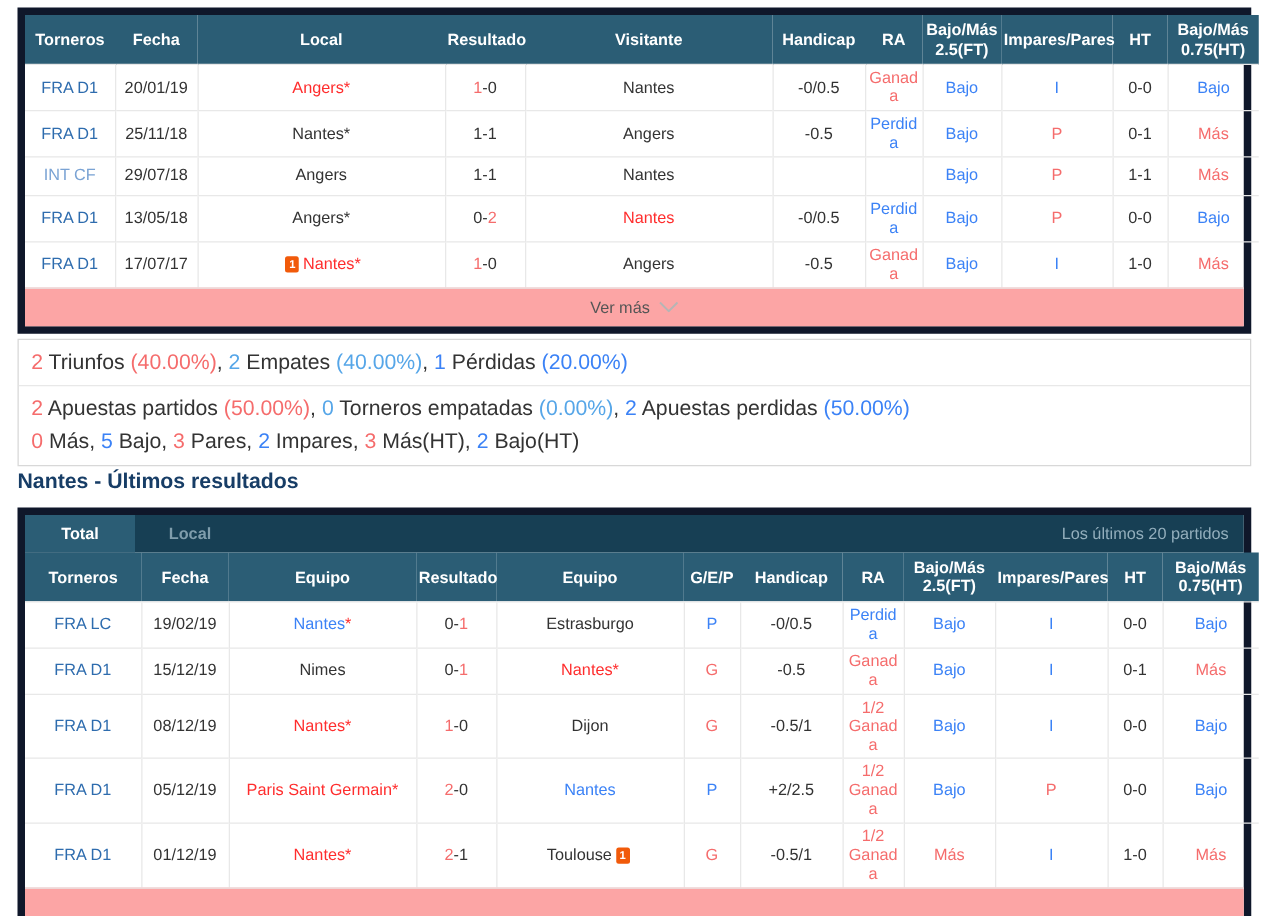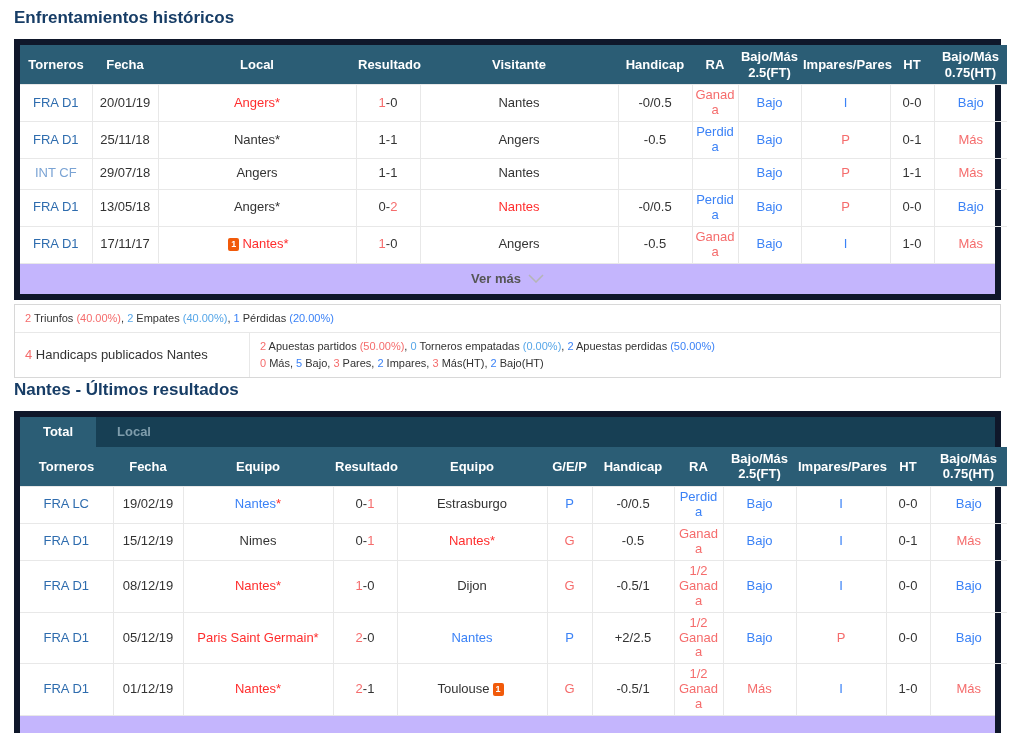--- a/index.html
+++ b/index.html
@@ -30,44 +30,43 @@
   .c-green    { color: #3b82f6; }
   .c-blue     { color: #2e6cae; }
   .c-paleblue { color: #7aa3d4; }
   .c-lightblue{ color: #56a6e8; }
 
   .red-card { display: inline-block; background: #f15a0a; color: #fff; font-size: 9px;
               font-weight: bold; width: 11px; height: 13px; line-height: 13px;
               border-radius: 2px; text-align: center; vertical-align: 1px; margin: 0 3px; }
 
   .ver-mas { display: flex; align-items: center; justify-content: center; gap: 7px;
-             height: 31px; background: #c4b5fd; border-top: 1px solid #e8e8e8;
-             color: #555; font-size: 13px; cursor: pointer; font-weight: bold; }
+             height: 31px; background: #fca5a5; border-top: 1px solid #e8e8e8;
+             color: #555; font-size: 13px; cursor: pointer; }
 
   .sum-wrap { border: 1px solid #d8d8d8; margin-top: 4px; }
   .sum-row { display: flex; align-items: center; }
   .sum-row + .sum-row { border-top: 1px solid #e8e8e8; }
   .sum-label { width: 235px; flex: none; align-self: stretch; display: flex; align-items: center;
                border-right: 1px solid #e8e8e8; padding: 6px 10px; font-size: 13px; color: #333; }
   .sum-label span { margin-right: 0; }
-  .sum-content { flex: 1; padding: 5px 10px; font-size: 11px; color: #333; line-height: 1.55; }
+  .sum-content { flex: 1; padding: 5px 10px; font-size: 17px; color: #333; line-height: 1.55; }
 
   .tab-bar { display: flex; align-items: stretch; background: #173f54; height: 30px; }
-  .tab { width: 76px; text-align: center; line-height: 30px; font-size: 13px; font-weight: bold; cursor: pointer; }
+  .tab { width: 88px; text-align: center; line-height: 30px; font-size: 13px; font-weight: bold; cursor: pointer; }
   .tab.active { background: #2b5d75; color: #fff; }
   .tab.inactive { color: #7f9dac; }
   .tab-note { margin-left: auto; padding-right: 12px; line-height: 30px;
               color: #93aebc; font-size: 13px; }
 </style>
 </head>
 <body>
 
 <div class="page" data-name="page">
 
-  <div class="section-title" data-name="section-title-historical">Enfrentamientos históricos</div>
 
   <div class="tbl-wrap" data-name="historical-table-wrap">
     <table id="t1" data-name="historical-table">
       <colgroup>
         <col style="width:72px">
           <col style="width:66px">
           <col style="width:198px">
           <col style="width:64px">
         <col style="width:198px">
           <col style="width:74px">
@@ -140,21 +139,21 @@
             <td data-name="cell"><span class="c-red">Nantes</span></td>
             <td data-name="cell"><span>-0/0.5</span></td>
             <td data-name="cell"><span class="c-green">Perdida</span></td>
             <td data-name="cell"><span class="c-green">Bajo</span></td>
             <td data-name="cell"><span class="c-softred">P</span></td>
             <td data-name="cell"><span>0-0</span></td>
             <td data-name="cell"><span class="c-green">Bajo</span></td>
           </tr>
           <tr data-name="match-row">
             <td data-name="tournament-link-cell"><span class="c-blue">FRA D1</span></td>
-            <td data-name="cell"><span>17/11/17</span></td>
+            <td data-name="cell"><span>17/07/17</span></td>
             <td data-name="cell"><span class="red-card" data-name="red-card-icon">1</span><span class="c-red">Nantes*</span></td>
             <td data-name="cell"><span class="c-softred">1</span><span>-0</span></td>
             <td data-name="cell"><span>Angers</span></td>
             <td data-name="cell"><span>-0.5</span></td>
             <td data-name="cell"><span class="c-softred">Ganada</span></td>
             <td data-name="cell"><span class="c-green">Bajo</span></td>
             <td data-name="cell"><span class="c-green">I</span></td>
             <td data-name="cell"><span>1-0</span></td>
             <td data-name="cell"><span class="c-softred">Más</span></td>
           </tr>
@@ -168,36 +167,34 @@
     </div>
   </div>
 
   <div class="sum-wrap" id="s1" data-name="historical-summary">
       <div class="sum-row" data-name="summary-row">
         <div class="sum-content" data-name="summary-content">
           <div data-name="summary-line"><span class="c-softred">2</span><span> Triunfos </span><span class="c-softred">(40.00%)</span><span>, </span><span class="c-lightblue">2</span><span> Empates </span><span class="c-lightblue">(40.00%)</span><span>, </span><span class="c-green">1</span><span> Pérdidas </span><span class="c-green">(20.00%)</span></div>
         </div>
       </div>
       <div class="sum-row" data-name="summary-row">
-        <div class="sum-label" data-name="summary-label">
-          <div><span class="c-softred">4</span><span> Handicaps publicados Nantes</span></div>
-        </div>
         <div class="sum-content" data-name="summary-content">
           <div data-name="summary-line"><span class="c-softred">2</span><span> Apuestas partidos </span><span class="c-softred">(50.00%)</span><span>, </span><span class="c-lightblue">0</span><span> Torneros empatadas </span><span class="c-lightblue">(0.00%)</span><span>, </span><span class="c-green">2</span><span> Apuestas perdidas </span><span class="c-green">(50.00%)</span></div>
           <div data-name="summary-line"><span class="c-softred">0</span><span> Más, </span><span class="c-green">5</span><span> Bajo, </span><span class="c-softred">3</span><span> Pares, </span><span class="c-green">2</span><span> Impares, </span><span class="c-softred">3</span><span> Más(HT), </span><span class="c-green">2</span><span> Bajo(HT)</span></div>
         </div>
       </div>
     </div>
 
   <div class="section-title second" data-name="section-title-last-results">Nantes - Últimos resultados</div>
 
   <div class="tbl-wrap" data-name="last-results-table-wrap">
     <div class="tab-bar" data-name="results-tab-bar">
       <div class="tab active" data-name="tab-total">Total</div>
       <div class="tab inactive" data-name="tab-local">Local</div>
+      <div class="tab-note" data-name="last-20-matches-note">Los últimos 20 partidos</div>
     </div>
     <table id="t2" data-name="last-results-table">
       <colgroup>
         <col style="width:93px">
           <col style="width:70px">
           <col style="width:150px">
           <col style="width:64px">
         <col style="width:150px">
           <col style="width:45px">
           <col style="width:82px">

